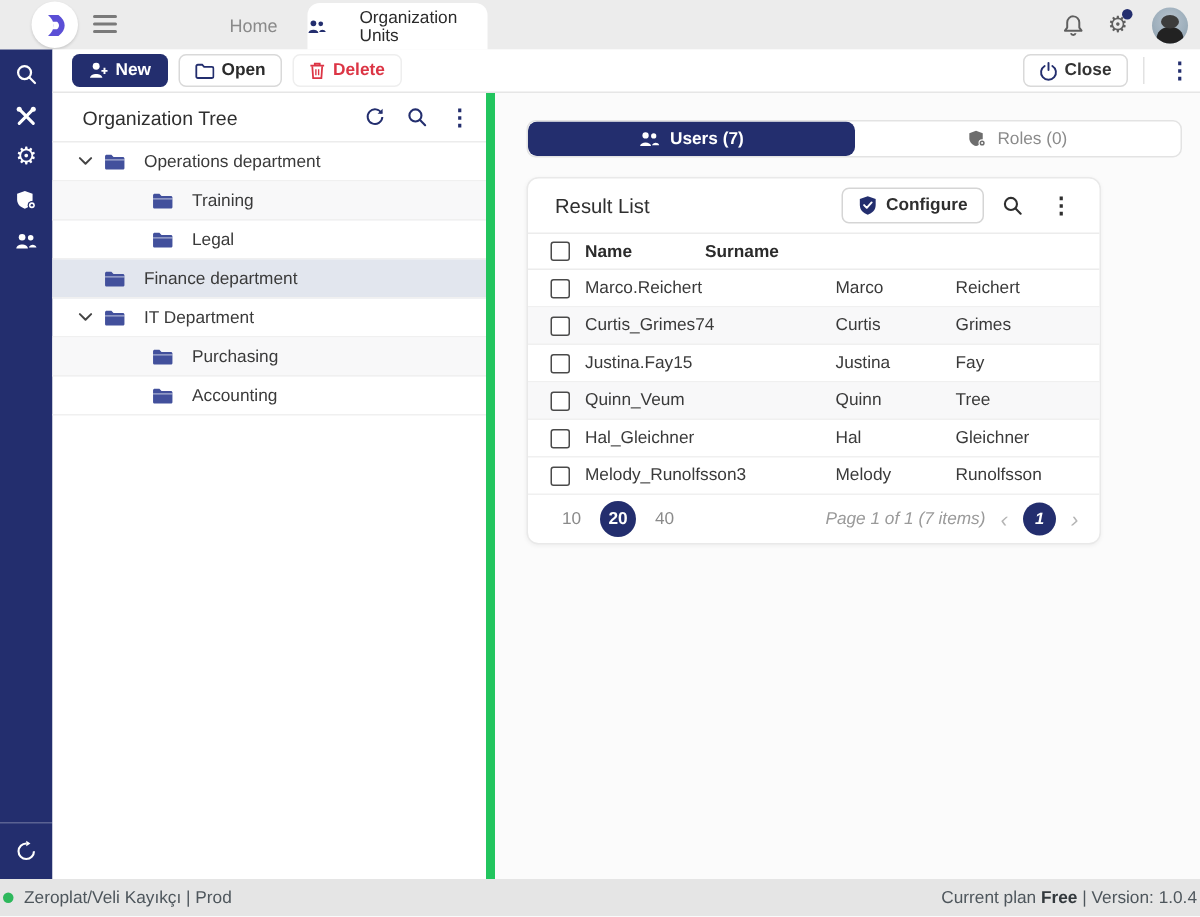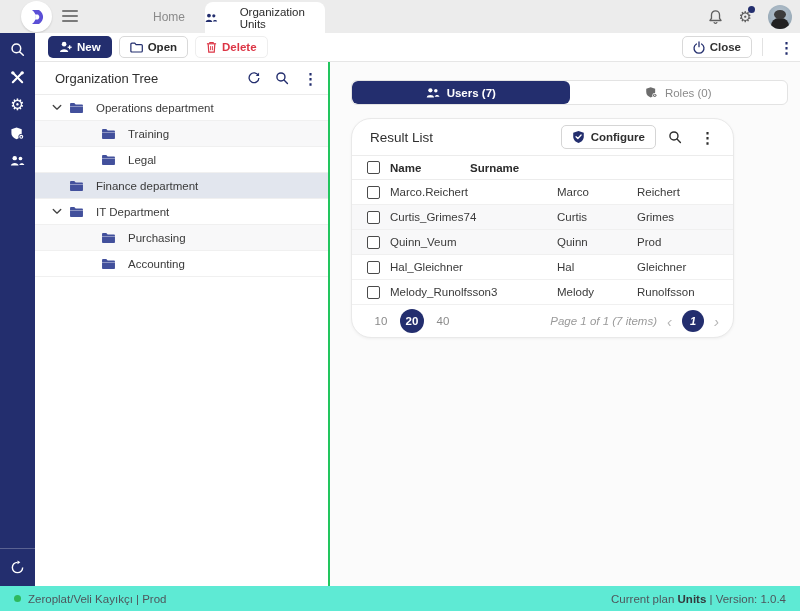--- a/index.html
+++ b/index.html
@@ -31,40 +31,40 @@
   .btn { display:inline-flex; align-items:center; gap:5px; height:22px; padding:0 10px; border-radius:5px; font-size:11.5px; font-weight:bold; cursor:pointer; border:1px solid transparent; }
   .btn-new { margin-left:13px; background:#232e6e; color:#fff; }
   .btn-open { margin-left:7px; background:#fff; color:#2b2b2b; border-color:#d9d9d9; }
   .btn-delete { margin-left:7px; background:#fff; color:#dc3545; border-color:#eee; }
   .toolbar-right { margin-left:auto; display:flex; align-items:center; }
   .btn-close { background:#fff; color:#333; border-color:#d9d9d9; font-weight:bold; }
   .tb-sep { width:1px; height:18px; background:#e2e2e2; margin:0 10px; }
   .kebab { color:#232e6e; font-size:15px; line-height:1; padding:0 6px; cursor:pointer; font-weight:bold; }
 
   
-  .tree-panel { position:absolute; left:35px; top:62px; width:295px; height:524px; background:#fff; border-right:2px solid #22c55e; }
+  .tree-panel { position:absolute; left:35px; top:62px; width:295px; height:524px; background:#fff; border-right:6px solid #22c55e; }
   .tree-header { height:33px; display:flex; align-items:center; border-bottom:1px solid #ececec; padding:0 10px 0 20px; }
   .tree-title { font-size:13px; color:#2f2f2f; }
   .tree-hdr-icons { margin-left:auto; display:flex; align-items:center; gap:14px; color:#232e6e; }
   .tree-hdr-icons .kebab { padding:0; }
   .tree-row { height:26px; display:flex; align-items:center; border-bottom:1px solid #f0f0f0; cursor:pointer; }
   .tree-row.striped { background:#f8f8f9; }
   .tree-row.selected { background:#e2e6ee;text-align:center; }
   .tree-row .chev { width:16px; margin-left:14px; display:flex; align-items:center; justify-content:center; color:#444; }
   .tree-row.level1 .chev { margin-left:46px; }
   .tree-row .folder { margin-left:4px; display:flex; align-items:center; }
   .tree-row .tree-label { margin-left:12px; color:#3a3a3a; font-size:11.5px; }
 
   
   .main { position:absolute; left:330px; top:62px; width:470px; height:524px; background:#fbfbfb; }
   .seg-tabs { position:absolute; left:21px; top:18px; width:437px; height:25px; background:#fff; border:1px solid #e3e3e3; border-radius:6px; display:flex; overflow:hidden; }
   .seg { flex:1; display:flex; align-items:center; justify-content:center; gap:7px; font-size:11.5px; cursor:pointer; color:#8b8b8b; }
   .seg.active { background:#232e6e; color:#fff; border-radius:6px; font-weight:bold; }
 
-  .card { position:absolute; left:21px; top:56px; width:383px; background:#fff; border:1px solid #e9e9e9; border-radius:20px; box-shadow:0 1px 3px rgba(0,0,0,.05); }
+  .card { position:absolute; left:21px; top:56px; width:383px; background:#fff; border:1px solid #e9e9e9; border-radius:8px; box-shadow:0 1px 3px rgba(0,0,0,.05); }
   .card-header { height:36px; display:flex; align-items:center; padding:0 12px 0 18px; }
   .card-title { font-size:13.5px; color:#2f2f2f; }
   .card-hdr-right { margin-left:auto; display:flex; align-items:center; gap:12px; }
   .btn-configure { display:inline-flex; align-items:center; gap:6px; height:24px; padding:0 10px; background:#fff; border:1px solid #d5d5d5; border-radius:5px; font-size:11.5px; color:#2f2f2f; font-weight:bold; cursor:pointer; }
   .card-search { color:#2f2f2f; cursor:pointer; display:flex; }
 
   .tbl { width:100%; }
   .tbl-head { height:25px; display:flex; align-items:center; border-top:1px solid #ececec; border-bottom:1px solid #ececec; font-weight:bold; font-size:11.5px; color:#2b2b2b; }
   .tbl-row { height:25px; display:flex; align-items:center; border-bottom:1px solid #f0f0f0; font-size:11.5px; }
   .tbl-row.striped { background:#f8f8f9; }
@@ -76,21 +76,21 @@
 
   .pagination { height:32px; display:flex; align-items:center; padding:0 14px 0 16px; }
   .psize { width:26px; height:22px; display:flex; align-items:center; justify-content:center; color:#8a8a8a; cursor:pointer; margin-right:6px; font-size:11.5px; }
   .psize.active { background:#232e6e; color:#fff; border-radius:50%; width:24px; height:24px; font-weight:bold; }
   .pag-right { margin-left:auto; display:flex; align-items:center; gap:10px;font-style:italic; }
   .page-info { color:#9a9a9a; font-size:11.5px; }
   .pag-arrow { color:#b5b5b5; font-size:15px; cursor:pointer; }
   .page-num { width:22px; height:22px; border-radius:50%; background:#232e6e; color:#fff; display:flex; align-items:center; justify-content:center; font-size:11px; font-weight:bold; cursor:pointer; }
 
   
-  .statusbar { position:absolute; left:0; top:586px; width:800px; height:25px; background:#5eead4; display:flex; align-items:center; padding:0 14px; color:#4e565c; font-size:11.5px; }
+  .statusbar { position:absolute; left:0; top:586px; width:800px; height:25px; background:#e5e5e5; display:flex; align-items:center; padding:0 2px; color:#4e565c; font-size:11.5px; }
   .status-dot { width:7px; height:7px; border-radius:50%; background:#2eb85c; margin-right:7px; }
   .status-right { margin-left:auto; }
   .status-right b { color:#33393d; }
 
   svg { display:block; }
 </style>
 </head>
 <body>
 
 <div class="app">
@@ -376,27 +376,35 @@
               <span class="cell-surname">Reichert</span>
             </div>
             <div class="tbl-row striped">
               <span class="cell-check">
                 <span class="checkbox"></span>
               </span>
               <span class="cell-username">Curtis_Grimes74</span>
               <span class="cell-name">Curtis</span>
               <span class="cell-surname">Grimes</span>
             </div>
+            <div class="tbl-row">
+              <span class="cell-check">
+                <span class="checkbox"></span>
+              </span>
+              <span class="cell-username">Justina.Fay15</span>
+              <span class="cell-name">Justina</span>
+              <span class="cell-surname">Fay</span>
+            </div>
             <div class="tbl-row striped">
               <span class="cell-check">
                 <span class="checkbox"></span>
               </span>
               <span class="cell-username">Quinn_Veum</span>
               <span class="cell-name">Quinn</span>
-              <span class="cell-surname">Prod</span>
+              <span class="cell-surname">Tree</span>
             </div>
             <div class="tbl-row">
               <span class="cell-check">
                 <span class="checkbox"></span>
               </span>
               <span class="cell-username">Hal_Gleichner</span>
               <span class="cell-name">Hal</span>
               <span class="cell-surname">Gleichner</span>
             </div>
             <div class="tbl-row">
@@ -423,17 +431,17 @@
           <span class="pag-arrow">›</span>
         </span>
       </div>
     </div>
   </div>
 
   <div class="statusbar">
     <span class="status-dot"></span>
     <span>Zeroplat/Veli Kayıkçı | Prod</span>
     <span class="status-right">
-      <span>Current plan </span><b>Units</b><span> | Version: 1.0.4</span>
+      <span>Current plan </span><b>Free</b><span> | Version: 1.0.4</span>
     </span>
   </div>
 
 </div>
 
 </body></html>

